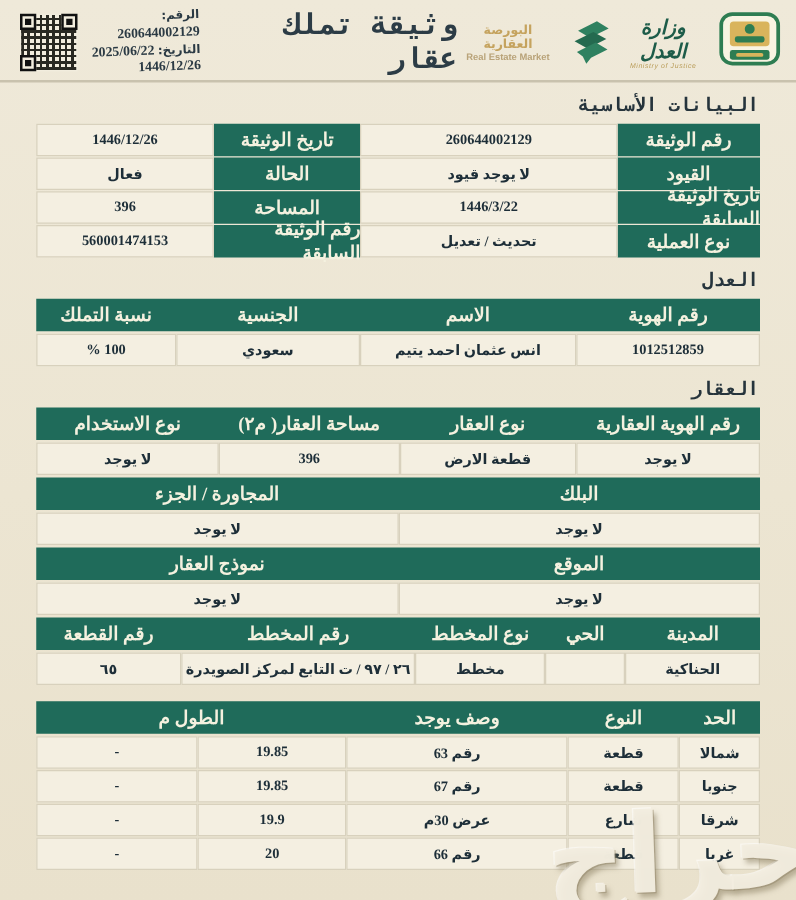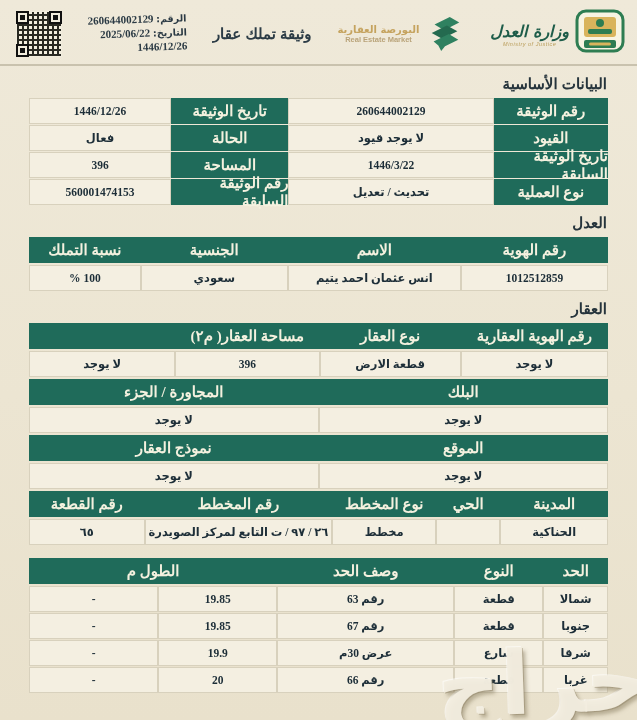--- a/index.html
+++ b/index.html
@@ -16,35 +16,35 @@
     border-bottom:2px solid #c9c2ae;
   }
   .moj { display:flex; align-items:center; gap:6px; }
   .moj-txt { text-align:center;font-style:italic; }
   .moj-ar { font-size:16px; font-weight:700; color:#1d5c49; font-family:"DejaVu Sans",sans-serif; }
   .moj-en { font-size:5.5px; color:#b99c58; letter-spacing:.5px; font-family:"Liberation Sans",sans-serif; }
   .rem { display:flex; align-items:center; gap:7px; }
   .rem-txt { text-align:center; }
   .rem-ar { font-size:10px; font-weight:700; color:#c5a35e; font-family:"DejaVu Sans",sans-serif; }
   .rem-en { font-size:7.5px; font-weight:700; color:#b9a379; font-family:"Liberation Sans",sans-serif; }
-  .title { font-size:15px; font-weight:700; color:#2c3c46; font-family:Liberation Sans, sans-serif; letter-spacing:.5px; }
+  .title { font-size:23px; font-weight:700; color:#2c3c46; font-family:Liberation Mono, monospace; letter-spacing:.5px; }
   .nums { font-size:11px; font-weight:700; color:#2b3a44; line-height:1.25; transform:rotate(-2deg); text-align:right; }
   .nums .lbl { font-family:"DejaVu Sans",sans-serif; font-size:9.5px; }
   .nums .hij { padding-left:14px; }
   .qr { position:relative; width:46px; height:46px; background:#f2edde; flex:0 0 auto; }
   .qn { position:absolute; inset:1px;
         background-image:repeating-linear-gradient(0deg,#14140e 0 2px,transparent 2px 5px),
                          repeating-linear-gradient(90deg,#14140e 0 2px,transparent 2px 5px);
         opacity:.9; }
   .f { position:absolute; width:13px; height:13px; border:2.5px solid #111; background:#f2edde; }
   .f::after { content:""; position:absolute; inset:2px; background:#111; }
   .f.tl{ left:0; top:0; } .f.tr{ right:0; top:0; } .f.bl{ left:0; bottom:0; }
   
   .sec { margin:9px 30px 5px; font-size:15px; font-weight:700; color:#26343c;
-         font-family:Liberation Sans, sans-serif; }
+         font-family:Liberation Mono, monospace; }
   .tbl { margin:0 29px; display:grid; row-gap:1px; }
   .g, .gh {
     background:#1f6b5a; color:#f4f1df; font-weight:700; font-size:15px;
     display:flex; align-items:center; justify-content:center; height:26px;
     font-family:Liberation Serif, serif;
   }
   .gh { background:transparent; }
   .greenbar { background:#1f6b5a; }
   .v {
     background:#f4efe1; border:1px solid #d8d1bd; color:#1d2e38; font-weight:700;
@@ -152,20 +152,21 @@
     <div class="v">انس عثمان احمد يتيم</div>
     <div class="v">سعودي</div>
     <div class="v">100 %</div>
   </div>
 
   <h2 class="sec">العقار</h2>
   <div class="tbl prop1 greenbar">
     <div class="gh">رقم الهوية العقارية</div>
     <div class="gh">نوع العقار</div>
     <div class="gh">مساحة العقار( م٢)</div>
+    <div class="gh">نوع الاستخدام</div>
   </div>
   <div class="tbl prop1 mt2">
     <div class="v">لا يوجد</div>
     <div class="v">قطعة الارض</div>
     <div class="v">396</div>
     <div class="v">لا يوجد</div>
   </div>
 
   <div class="tbl prop2 greenbar mt2">
     <div class="gh">البلك</div>
@@ -196,21 +197,21 @@
     <div class="v">الحناكية</div>
     <div class="v"></div>
     <div class="v">مخطط</div>
     <div class="v">٢٦ / ٩٧ / ت التابع لمركز الصويدرة</div>
     <div class="v">٦٥</div>
   </div>
 
   <div class="tbl bord greenbar mt12">
     <div class="gh">الحد</div>
     <div class="gh">النوع</div>
-    <div class="gh">وصف الحد</div>
+    <div class="gh">وصف يوجد</div>
     <div class="gh span2">الطول م</div>
   </div>
   <div class="tbl bord mt2">
     <div class="v">شمالا</div>
     <div class="v">قطعة</div>
     <div class="v">رقم 63</div>
     <div class="v">19.85</div>
     <div class="v">-</div>
 
     <div class="v">جنوبا</div>

